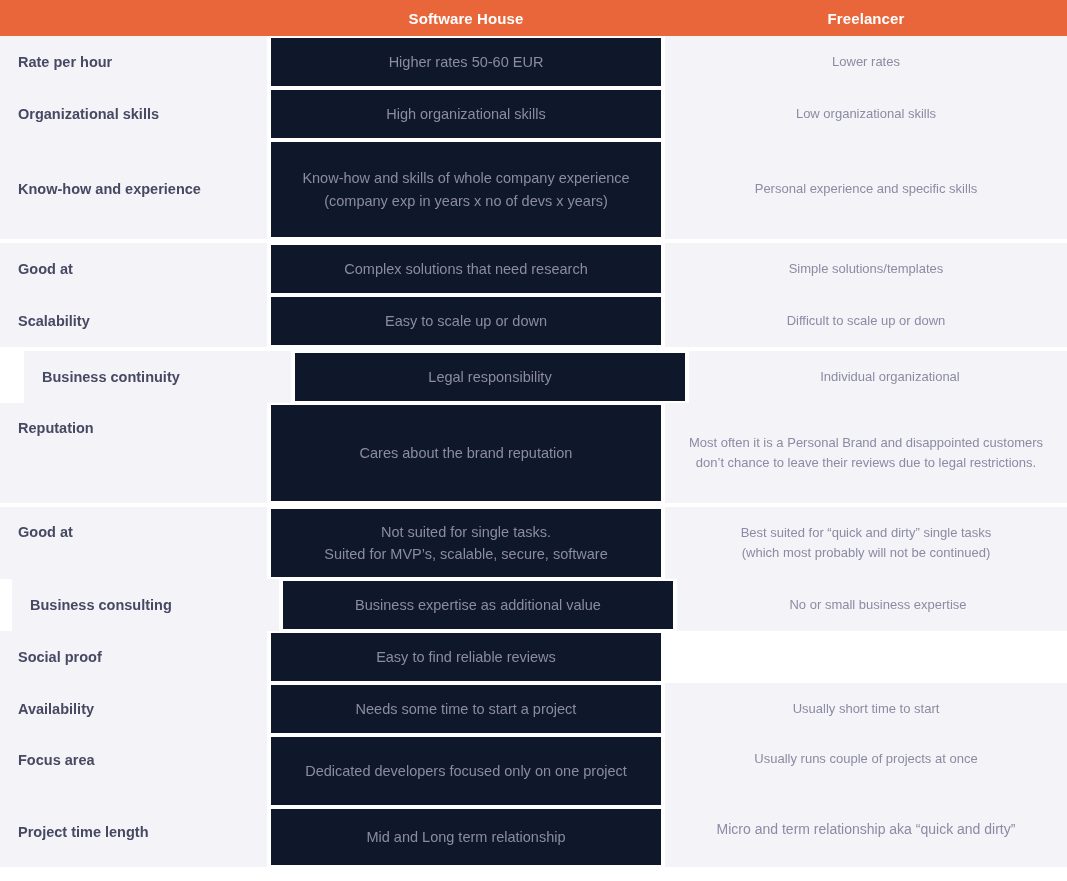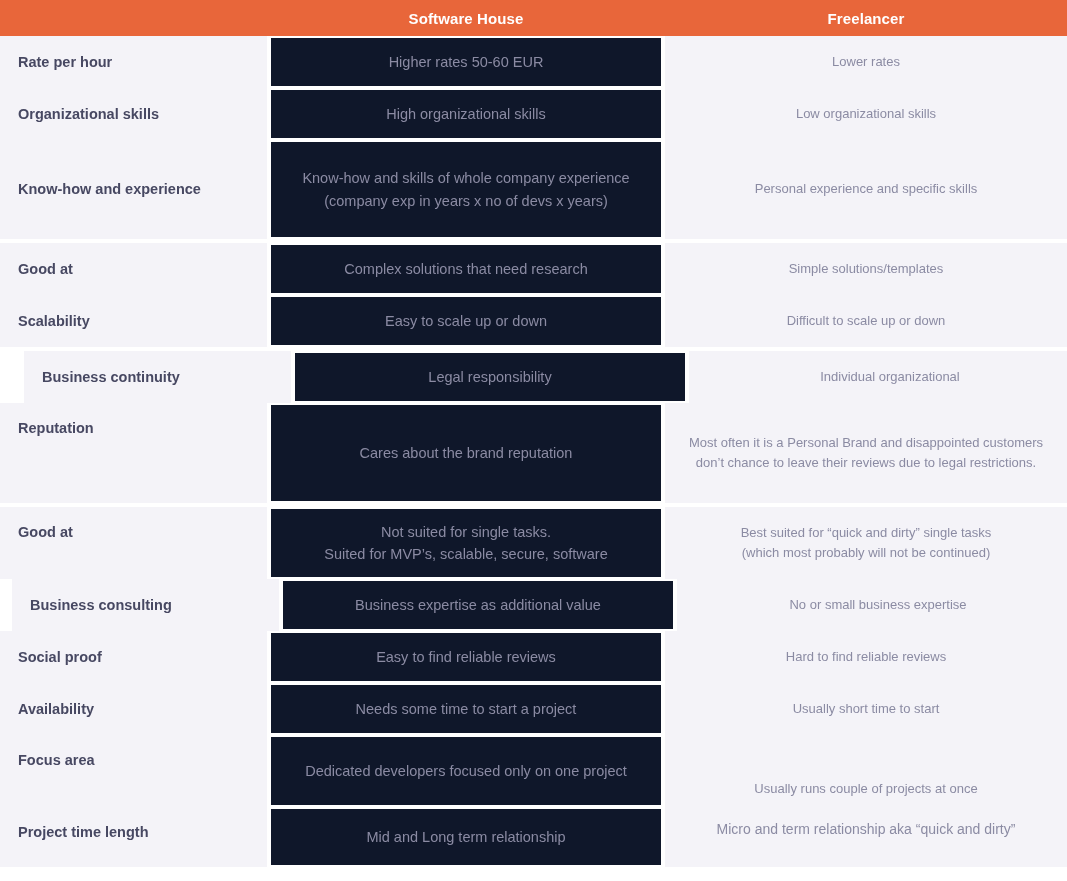--- a/index.html
+++ b/index.html
@@ -263,23 +263,20 @@
       </div>
     </div>
 
     <div class="table-row h-social">
       <div class="cell cell-label">Social proof</div>
       <div class="cell-mid-wrap">
         <div class="cell-mid">
           <span class="cell-text">Easy to find reliable reviews</span>
         </div>
       </div>
-      <div class="cell cell-right">
-        <span class="cell-text">Hard to find reliable reviews</span>
-      </div>
     </div>
 
     <div class="table-row h-avail">
       <div class="cell cell-label">Availability</div>
       <div class="cell-mid-wrap">
         <div class="cell-mid">
           <span class="cell-text">Needs some time to start a project</span>
         </div>
       </div>
       <div class="cell cell-right">
@@ -287,21 +284,21 @@
       </div>
     </div>
 
     <div class="table-row h-focus">
       <div class="cell cell-label" style="align-items:flex-start;padding-top:14px;">Focus area</div>
       <div class="cell-mid-wrap">
         <div class="cell-mid">
           <span class="cell-text">Dedicated developers focused only on one project</span>
         </div>
       </div>
-      <div class="cell cell-right" style="align-items:flex-end;padding-top:14px;">
+      <div class="cell cell-right" style="align-items:flex-start;padding-top:14px;">
         <span class="cell-text">Usually runs couple of projects at once</span>
       </div>
     </div>
 
     <div class="table-row h-project">
       <div class="cell cell-label" style="align-items:flex-start;padding-top:14px;">Project time length</div>
       <div class="cell-mid-wrap">
         <div class="cell-mid">
           <span class="cell-text">Mid and Long term relationship</span>
         </div>

